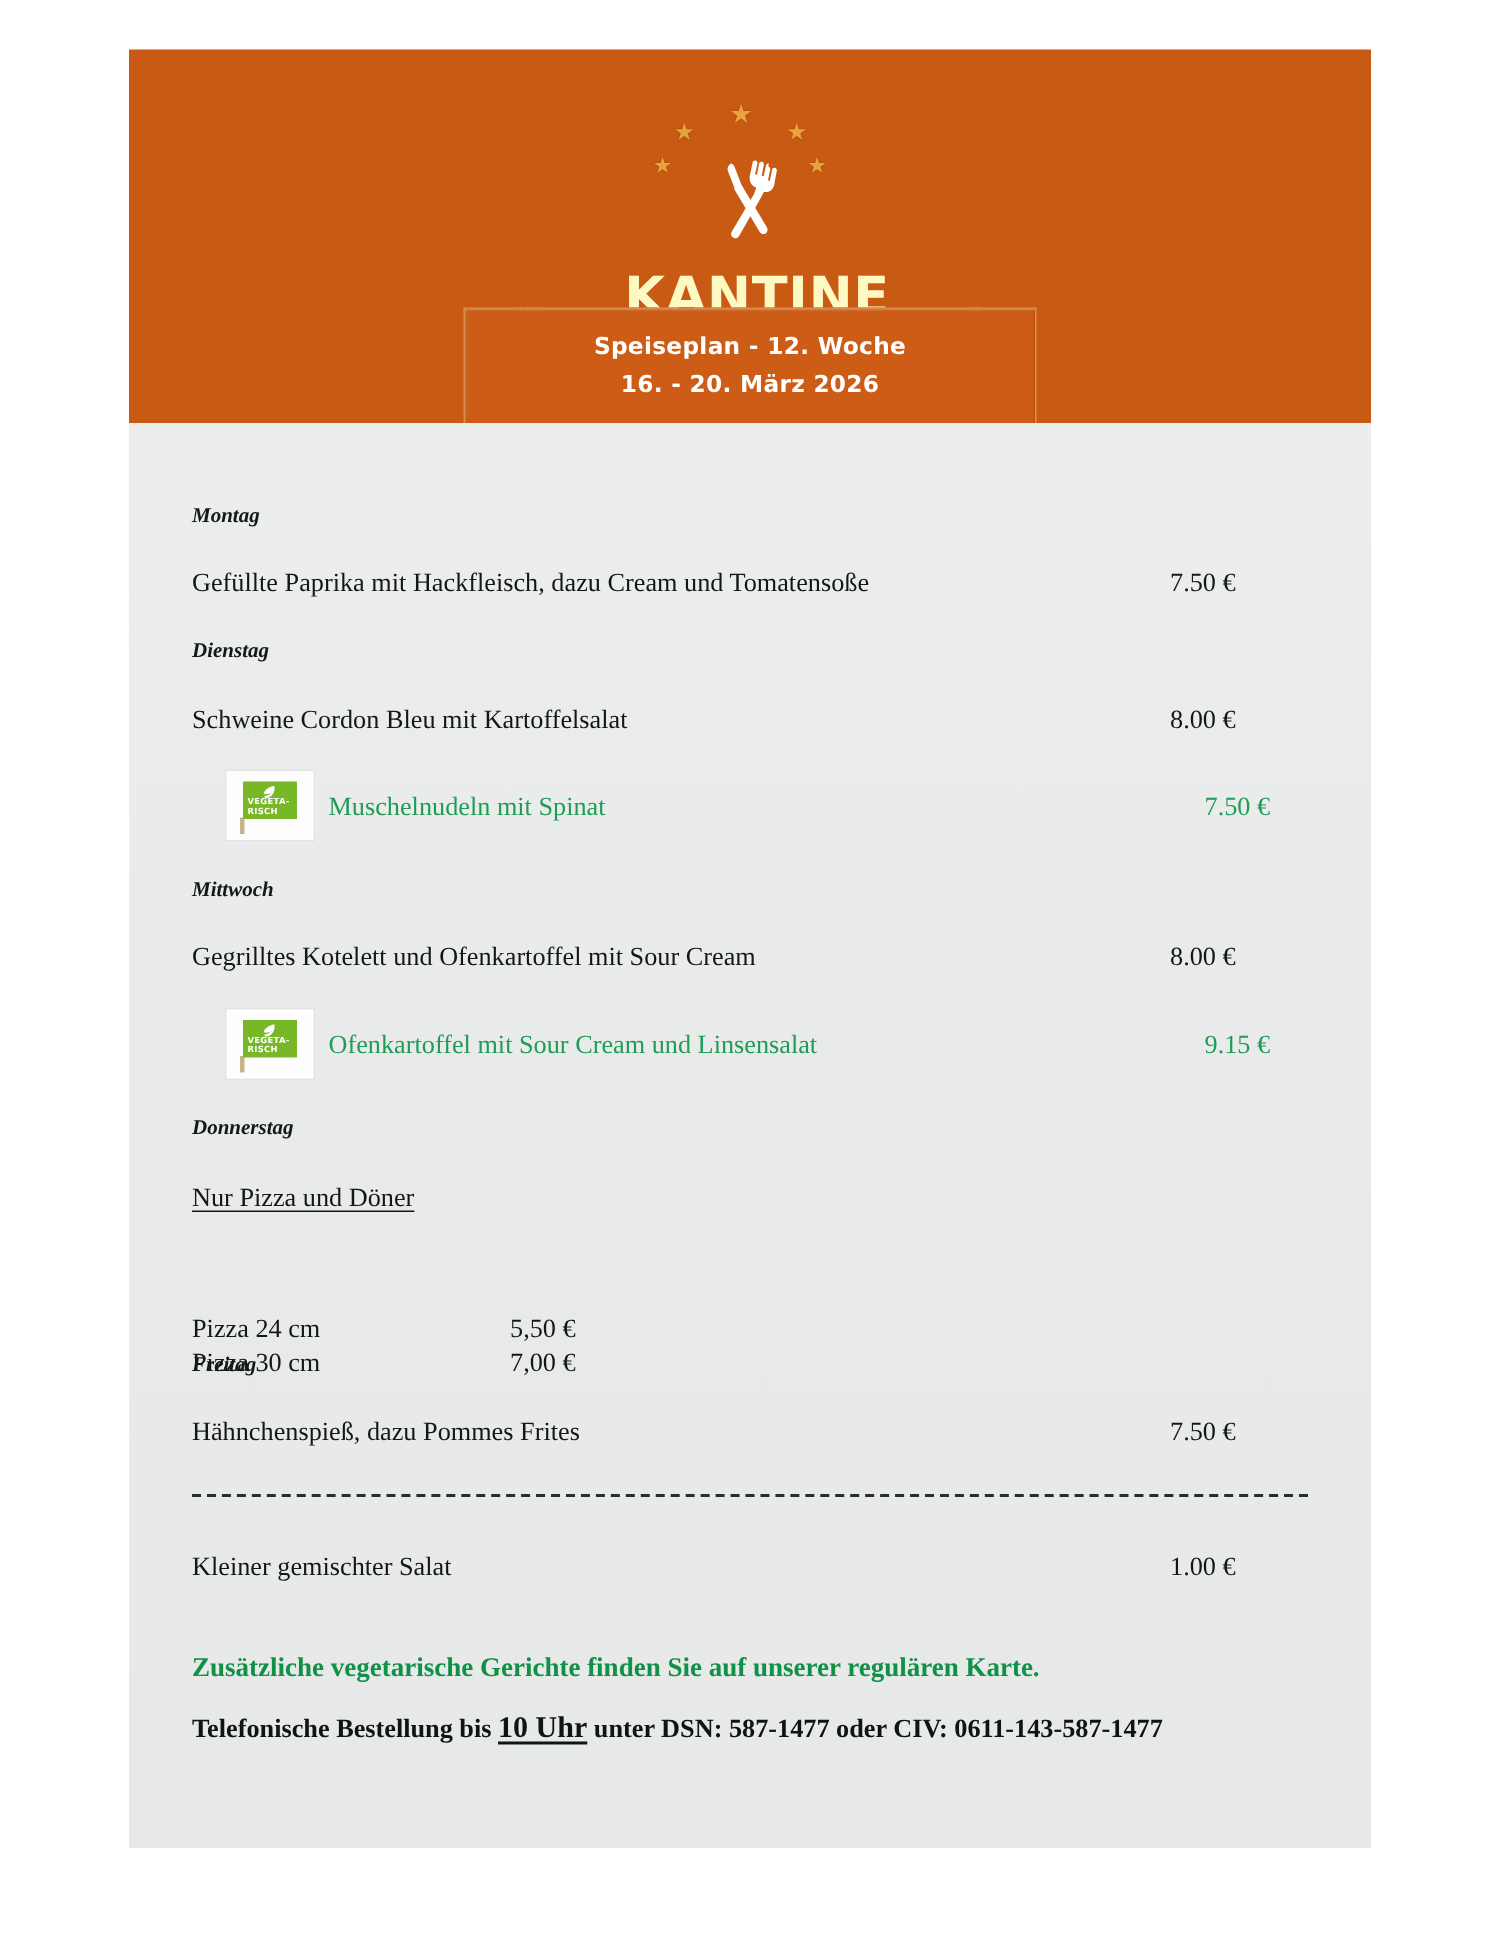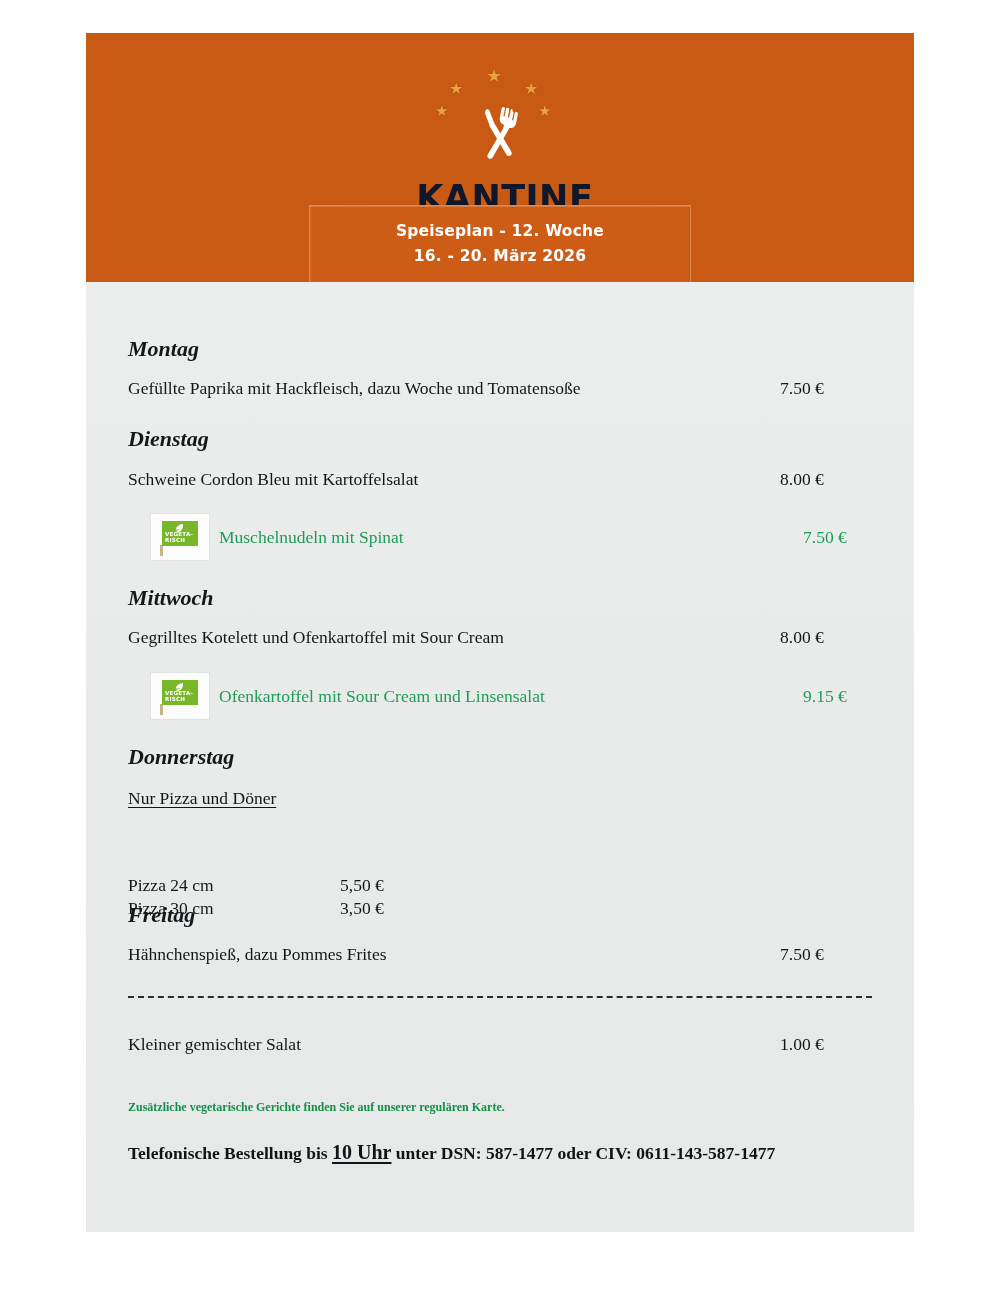--- a/index.html
+++ b/index.html
@@ -81,21 +81,21 @@
     top: 148px;
     width: 100%;
     text-align: center;
   }
   .brand-title {
     display: inline-block;
     font-family: "DejaVu Sans", "Liberation Sans", sans-serif;
     font-weight: bold;
     font-size: 35px;
     letter-spacing: 0.5px;
-    color: #0f172a;
+    color: #fef9c3;
     line-height: 1;
     vertical-align: middle;
   }
   .brand-dots {
     display: inline-block;
     vertical-align: middle;
     font-size: 11px;
     letter-spacing: 2px;
     color: #d8782f;
     line-height: 1;
@@ -151,21 +151,21 @@
     top: 0;
     width: 744px;
     height: 100%;
   }
 
   
   .day {
     font-family: "Liberation Serif", "DejaVu Serif", serif;
     font-weight: bold;
     font-style: italic;
-    font-size: 22px;
+    font-size: 14px;
     color: #15181a;
     line-height: 1;
   }
 
   
   .row {
     display: flex;
     align-items: baseline;
     justify-content: space-between;
     font-size: 17.5px;
@@ -209,21 +209,21 @@
   .pizza-row .pname  { width: 212px; }
   .pizza-row .pprice { width: 120px; }
 
   .divider {
     height: 1px;
     border-top: 2px dashed #2a2d30;
     margin: 0;
   }
 
   .note-green {
-    font-size: 12px;
+    font-size: 18px;
     font-weight: bold;
     color: #119048;
     line-height: 1.25;
   }
   .note-phone {
     font-size: 17.5px;
     font-weight: bold;
     color: #111417;
     line-height: 1.25;
   }
@@ -274,21 +274,21 @@
 
     </div>
   </div>
 
   <div class="panel">
     <div class="content">
 
       <div class="abs day" style="top:56px;">Montag</div>
 
       <div class="abs row" style="top:96px;">
-        <span class="name">Gefüllte Paprika mit Hackfleisch, dazu Woche und Tomatensoße</span>
+        <span class="name">Gefüllte Paprika mit Hackfleisch, dazu Cream und Tomatensoße</span>
         <span class="price">7.50 €</span>
       </div>
 
       <div class="abs day" style="top:146px;">Dienstag</div>
 
       <div class="abs row" style="top:187px;">
         <span class="name">Schweine Cordon Bleu mit Kartoffelsalat</span>
         <span class="price">8.00 €</span>
       </div>
 
@@ -335,21 +335,21 @@
         <span class="subhead">Nur Pizza und Döner</span>
       </div>
 
       <div class="abs pizza-table" style="top:552px;">
         <div class="pizza-row">
           <span class="pname">Pizza 24 cm</span>
           <span class="pprice">5,50 €</span>
         </div>
         <div class="pizza-row">
           <span class="pname">Pizza 30 cm</span>
-          <span class="pprice">3,50 €</span>
+          <span class="pprice">7,00 €</span>
         </div>
       </div>
 
       <div class="abs day" style="top:622px;">Freitag</div>
 
       <div class="abs row" style="top:662px;align-items:flex-end;">
         <span class="name">Hähnchenspieß, dazu Pommes Frites</span>
         <span class="price">7.50 €</span>
       </div>
 

